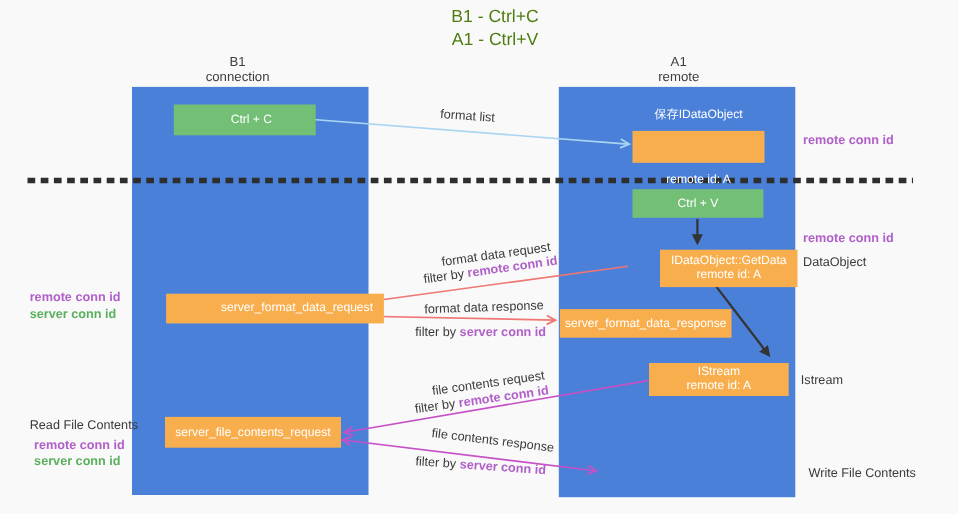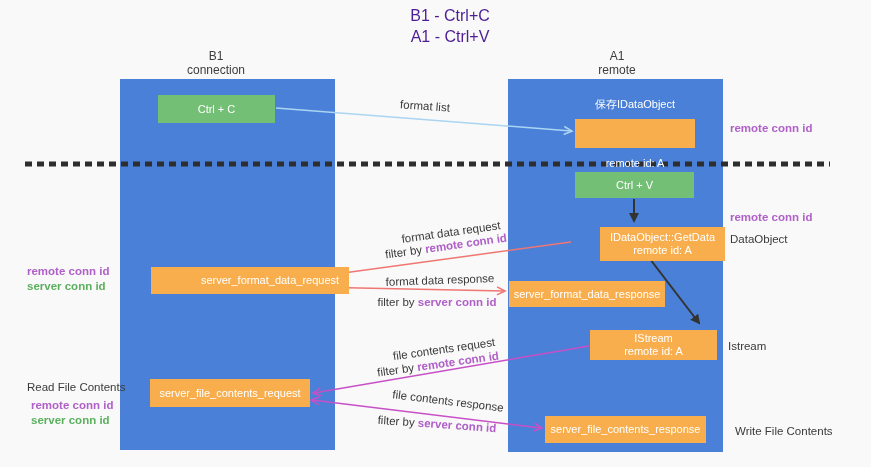--- a/index.html
+++ b/index.html
@@ -4,40 +4,40 @@
 <style>
   html,body { margin:0; padding:0; }
   .canvas {
     position:relative; width:871px; height:467px;
     background:#f9f9f9; overflow:hidden;
     font-family:"Liberation Sans", sans-serif;
     color:#3a3a3a;
   }
   .title {
     position:absolute; left:450px; top:5px; transform:translateX(-50%);
-    text-align:center; font-size:16px; line-height:21px; color:#4c1d95;
+    text-align:center; font-size:16px; line-height:21px; color:#4d7c0f;
   }
   .col-header {
     position:absolute; transform:translateX(-50%);
     text-align:center; font-size:12px; line-height:14px; color:#3d3d3d;
   }
   .col-header.left { left:216px; top:49px; }
   .col-header.right { left:617px; top:49px; }
   .column { position:absolute; background:#4a80d8; }
   .column.left  { left:120px; top:79px; width:215px; height:371px; }
   .column.right { left:508px; top:79px; width:215px; height:373px; }
   .overlay { position:absolute; left:0; top:0; width:871px; height:467px; pointer-events:none; }
   .box {
     position:absolute; display:flex; flex-direction:column;
     align-items:center; justify-content:center; text-align:center;
     color:#ffffff; font-size:11px; line-height:13px; white-space:nowrap;
   }
   .box.green  { background:#73bf75; }
   .box.orange { background:#f9ae4e; }
-  #box-ctrl-c        { left:158px; top:95px;  width:117px; height:28px; }
+  #box-ctrl-c        { left:158px; top:95px;  width:117px; height:28px;padding-left:12px; }
   #box-save-dataobj  { left:575px; top:119px; width:120px; height:29px;gap:46px; }
   #box-ctrl-v        { left:575px; top:172px; width:119px; height:26px; }
   #box-getdata       { left:600px; top:227px; width:125px; height:34px; }
   #box-fmt-request   { left:151px; top:267px; width:158px; height:27px;padding-left:40px; }
   #box-fmt-response  { left:509px; top:281px; width:156px; height:26px; }
   #box-istream       { left:590px; top:330px; width:127px; height:30px; }
   #box-file-request  { left:150px; top:379px; width:160px; height:28px; }
   #box-file-response { left:545px; top:416px; width:161px; height:27px; }
   .arrow-label {
     position:absolute; font-size:11.5px; color:#3a3a3a;
@@ -150,23 +150,20 @@
 
   <div class="box orange" id="box-istream">
     <div>IStream</div>
     <div>remote id: A</div>
   </div>
 
   <div class="box orange" id="box-file-request">
     <div>server_file_contents_request</div>
   </div>
 
-  <div class="box orange" id="box-file-response">
-    <div>server_file_contents_response</div>
-  </div>
 
   <div class="arrow-label" id="lbl-format-list">format list</div>
 
   <div class="arrow-label" id="lbl-fdr">format data request</div>
   <div class="arrow-label" id="lbl-fdr-filter">
     <span>filter by</span>
     <span class="conn-purple">remote conn id</span>
   </div>
 
   <div class="arrow-label" id="lbl-fdresp">format data response</div>

